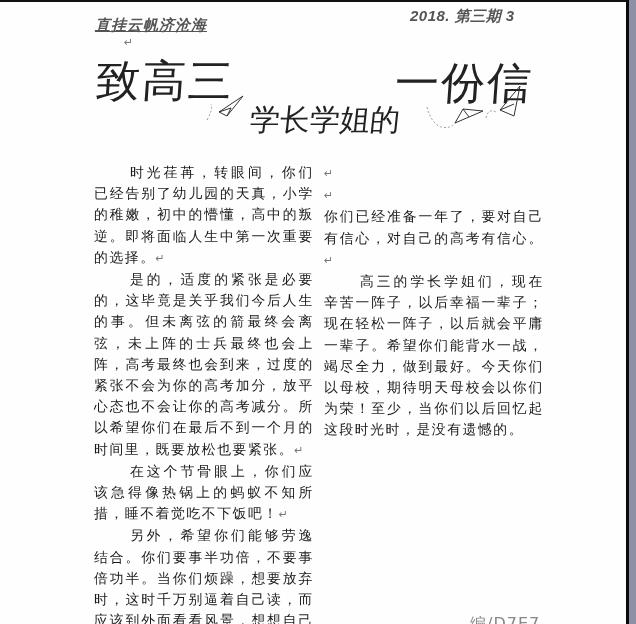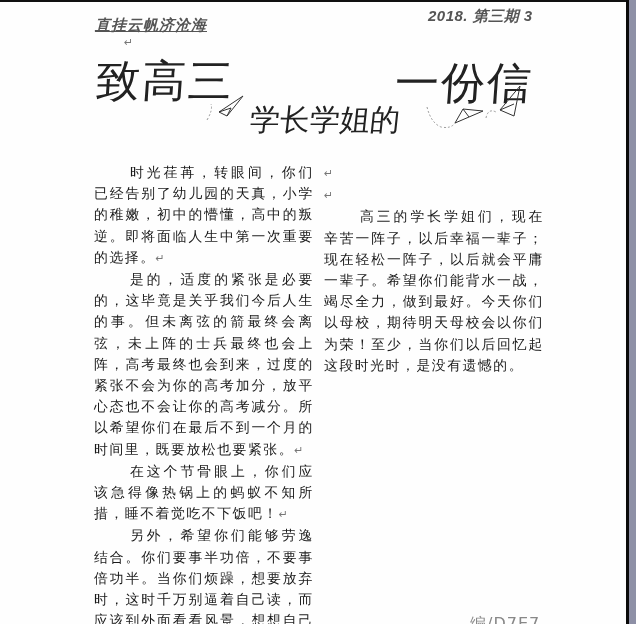--- a/index.html
+++ b/index.html
@@ -11,21 +11,21 @@
   }
   .top-border { position: absolute; left: 0; top: 0; width: 636px; height: 2px; background: #111; }
   .right-edge { position: absolute; top: 0; right: 0; width: 10px; height: 624px; background: #8e90a6; border-left: 3px solid #0a0a0a; box-sizing: border-box; }
   .page { position: absolute; left: 0; top: 2px; width: 623px; height: 622px; background: #fefefe; }
   .header-left {
     position: absolute; left: 95px; top: 14px; font-size: 15px; font-style: italic; font-weight: bold;
     color: #555; text-decoration: underline; letter-spacing: 1px;
     font-family: "DejaVu Serif", serif;
   }
   .header-right {
-    position: absolute; left: 428px; top: 5px; font-size: 15px; font-style: italic; font-weight: bold;
+    position: absolute; left: 410px; top: 5px; font-size: 15px; font-style: italic; font-weight: bold;
     color: #555; font-family: "Liberation Sans", sans-serif; letter-spacing: 0.5px;
   }
   .para-mark { color: #777; font-size: 11px; font-weight: normal; }
   .hdr-mark { position: absolute; left: 124px; top: 34px; }
   .title-main {
     position: absolute; left: 96px; top: 50px; font-size: 44px; font-weight: 300; color: #222;
     font-family: "DejaVu Sans", sans-serif; letter-spacing: 2px; transform: skewX(-4deg);
   }
   .title-sub {
     position: absolute; left: 250px; top: 98px; font-size: 30px; color: #222;
@@ -75,19 +75,20 @@
     <p class="indent"><span>时光荏苒，转眼间，你们已经告别了幼儿园的天真，小学的稚嫩，初中的懵懂，高中的叛逆。即将面临人生中第一次重要的选择。</span><span class="para-mark">↵</span></p>
     <p class="indent"><span>是的，适度的紧张是必要的，这毕竟是关乎我们今后人生的事。但未离弦的箭最终会离弦，未上阵的士兵最终也会上阵，高考最终也会到来，过度的紧张不会为你的高考加分，放平心态也不会让你的高考减分。所以希望你们在最后不到一个月的时间里，既要放松也要紧张。</span><span class="para-mark">↵</span></p>
     <p class="indent"><span>在这个节骨眼上，你们应该急得像热锅上的蚂蚁不知所措，睡不着觉吃不下饭吧！</span><span class="para-mark">↵</span></p>
     <p class="indent"><span>另外，希望你们能够劳逸结合。你们要事半功倍，不要事倍功半。当你们烦躁，想要放弃时，这时千万别逼着自己读，而应该到外面看看风景，想想自己的未来，收拾好心情再出发。</span></p>
 
   </div>
 
   <div class="col col-right">
     <p><span class="para-mark">↵</span></p>
     <p><span class="para-mark">↵</span></p>
+    <p><span>你们已经准备一年了，要对自己有信心，对自己的高考有信心。</span><span class="para-mark">↵</span></p>
     <p class="indent"><span>高三的学长学姐们，现在辛苦一阵子，以后幸福一辈子；现在轻松一阵子，以后就会平庸一辈子。希望你们能背水一战，竭尽全力，做到最好。今天你们以母校，期待明天母校会以你们为荣！至少，当你们以后回忆起这段时光时，是没有遗憾的。</span></p>
   </div>
 
   <div class="footer-cut">编/D7E7</div>
 </div>
 
 <div class="right-edge"></div>
 
 </body></html>

